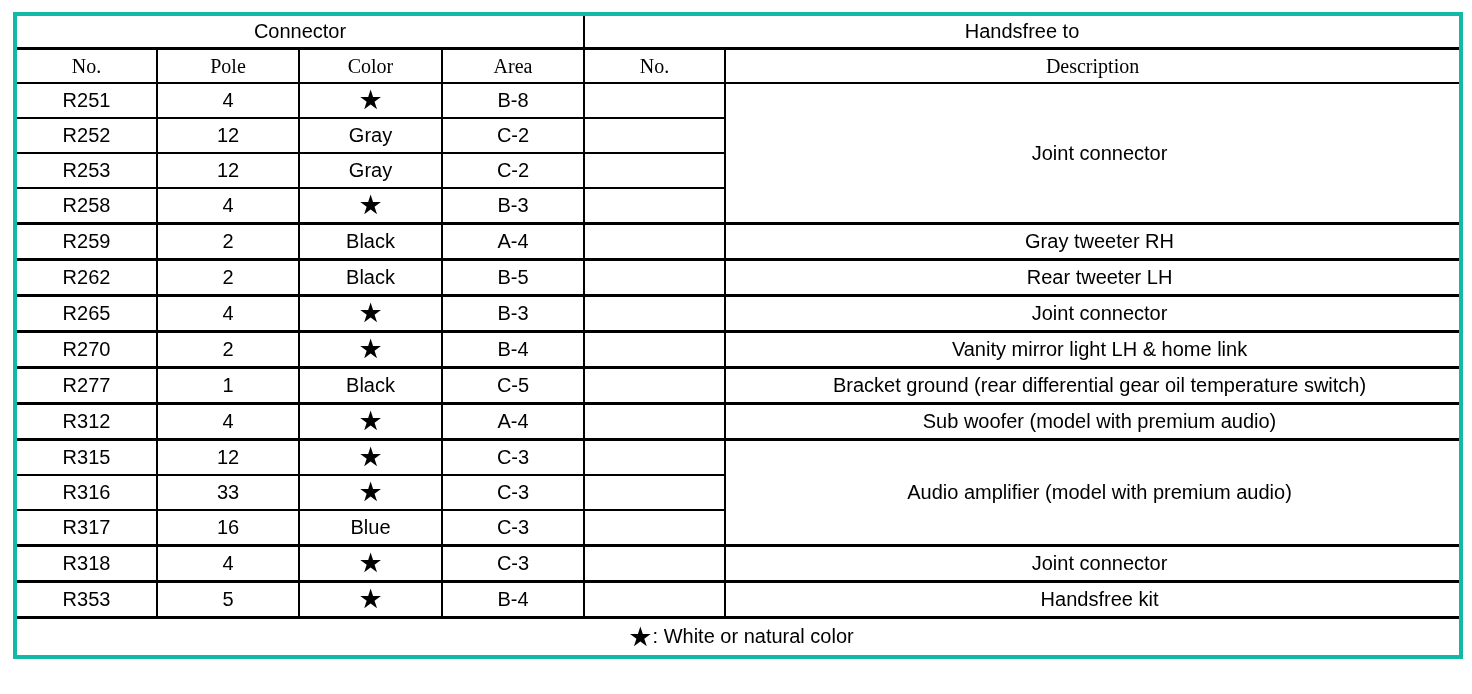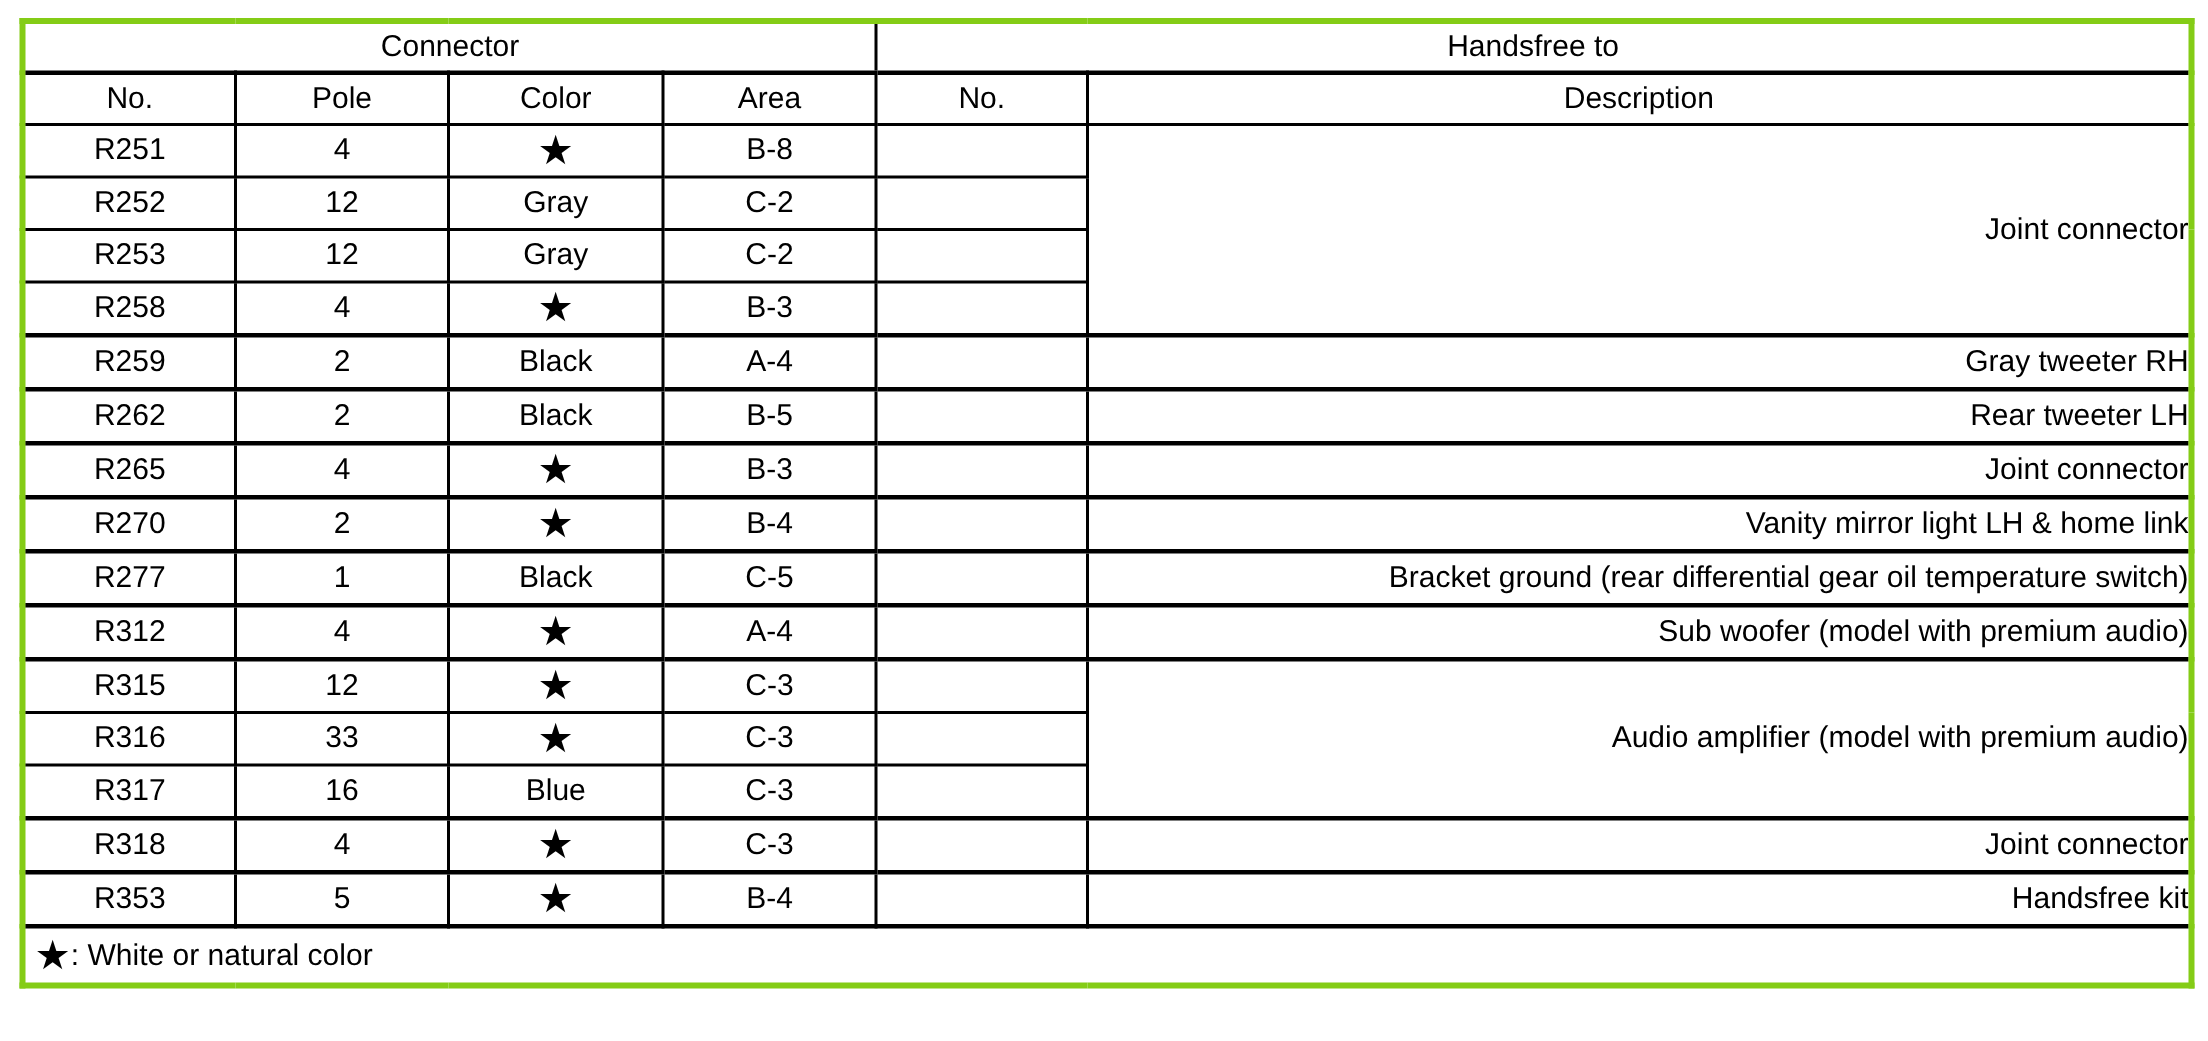--- a/index.html
+++ b/index.html
@@ -12,50 +12,50 @@
     color: #000000;
     overflow: hidden;
   }
   table.connector-table {
     position: absolute;
     left: 13px;
     top: 12px;
     width: 1446px;
     border-collapse: collapse;
     table-layout: fixed;
-    border: 4px solid #84cc16;
+    border: 4px solid #14b8a6;
     padding-left: 16px;
   }
   th, td {
     border: 2px solid #000;
     font-size: 20px;
     font-weight: normal;
     text-align: center;
     vertical-align: middle;
     padding: 0;
     overflow: hidden;
     white-space: nowrap;
   }
   tr.hdr1 th { height: 31px; border-bottom-width: 3px; }
-  tr.hdr2 th { height: 32px; }
+  tr.hdr2 th { height: 32px; font-family: Liberation Serif, serif; }
   tr.datarow td { height: 33px; }
   
   tr.grp td { border-top-width: 3px; }
   td.desc {
-    text-align: right;
+    text-align: center;
     padding-left: 14px;
     white-space: normal;
   }
   td.star {
     font-size: 27px;
     line-height: 27px;
   }
   tr.legendrow td {
     height: 36px;
-    text-align: left;
+    text-align: center;
     padding-left: 6px;
     border-top-width: 3px;
     margin-left: 12px;
   }
   .legend-star {
     font-size: 27px;
     vertical-align: -3px;
     display: inline-block;
   }
   .legend-text {

